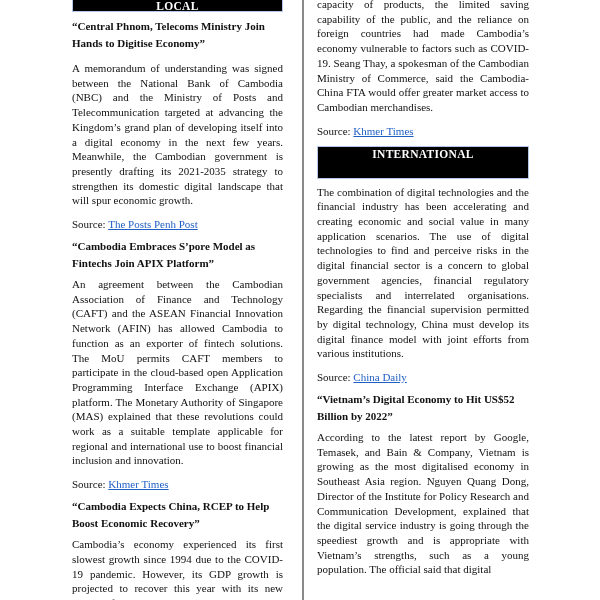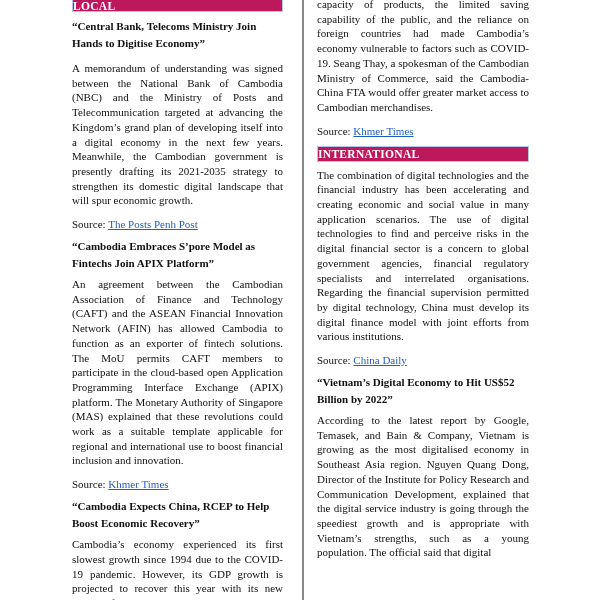--- a/index.html
+++ b/index.html
@@ -2,36 +2,36 @@
 <html><head>
   <meta charset="utf-8">
   <style>
     html, body { margin: 0; padding: 0; background: #ffffff; }
     body { width: 600px; height: 600px; overflow: hidden; position: relative;
            font-family: "Liberation Serif", "DejaVu Serif", serif; color: #111; }
     .col { position: absolute; top: 0; }
     .col-left { left: 72px; width: 211px; }
     .col-right { left: 317px; width: 212px; }
     .divider { position: absolute; left: 302px; top: 0; width: 2px; height: 600px; background: #8a8a8a; }
-    .sec-header { background: #be185d; color: #fff; font-weight: bold;
+    .sec-header { background: #000000; color: #fff; text-align: center; font-weight: bold;
                   font-size: 11.5px; letter-spacing: 0.3px; border: 1px solid #b4c6e7; box-sizing: border-box; }
     .hl { font-weight: bold; font-size: 11px; line-height: 16.5px; margin: 0; }
     .body-text { font-size: 11px; line-height: 14.7px; text-align: justify; margin: 0; }
     .source { font-size: 11px; line-height: 14px; margin: 0; }
     .source a { color: #1f5fc4; }
   </style>
 </head>
 <body>
 
 <div class="divider"></div>
 
 <div class="col col-left">
   <div class="sec-header" style="height:13px; line-height:12px; margin-top:-1px;">LOCAL</div>
 
-  <p class="hl" style="margin-top:6px;">“Central Bank, Telecoms Ministry Join Hands to Digitise Economy”</p>
+  <p class="hl" style="margin-top:6px;">“Central Phnom, Telecoms Ministry Join Hands to Digitise Economy”</p>
   <p class="body-text" style="margin-top:10px;">A memorandum of understanding was signed between the National Bank of Cambodia (NBC) and the Ministry of Posts and Telecommunication targeted at advancing the Kingdom’s grand plan of developing itself into a digital economy in the next few years. Meanwhile, the Cambodian government is presently drafting its 2021-2035 strategy to strengthen its domestic digital landscape that will spur economic growth.</p>
   <p class="source" style="margin-top:9px;">
     <span>Source: </span><a href="#">The Posts Penh Post</a>
   </p>
 
   <p class="hl" style="margin-top:7px;font-family:Liberation Serif, serif;">“Cambodia Embraces S’pore Model as Fintechs Join APIX Platform”</p>
   <p class="body-text" style="margin-top:6px;">An agreement between the Cambodian Association of Finance and Technology (CAFT) and the ASEAN Financial Innovation Network (AFIN) has allowed Cambodia to function as an exporter of fintech solutions. The MoU permits CAFT members to participate in the cloud-based open Application Programming Interface Exchange (APIX) platform. The Monetary Authority of Singapore (MAS) explained that these revolutions could work as a suitable template applicable for regional and international use to boost financial inclusion and innovation.</p>
   <p class="source" style="margin-top:9px;">
     <span>Source: </span><a href="#">Khmer Times</a>
   </p>
@@ -39,21 +39,21 @@
   <p class="hl" style="margin-top:7px;">“Cambodia Expects China, RCEP to Help Boost Economic Recovery”</p>
   <p class="body-text" style="margin-top:6px;">Cambodia’s economy experienced its first slowest growth since 1994 due to the COVID-19 pandemic. However, its GDP growth is projected to recover this year with its new bilateral free trade agreement with China and</p>
 </div>
 
 <div class="col col-right">
   <p class="body-text" style="margin-top:-3px;">capacity of products, the limited saving capability of the public, and the reliance on foreign countries had made Cambodia’s economy vulnerable to factors such as COVID-19. Seang Thay, a spokesman of the Cambodian Ministry of Commerce, said the Cambodia-China FTA would offer greater market access to Cambodian merchandises.</p>
   <p class="source" style="margin-top:9px;">
     <span>Source: </span><a href="#">Khmer Times</a>
   </p>
 
-  <div class="sec-header" style="height:16px; line-height:15px; margin-top:8px;">INTERNATIONAL</div>
+  <div class="sec-header" style="height:33px; line-height:15px; margin-top:8px;">INTERNATIONAL</div>
 
   <p class="body-text" style="margin-top:6px;">The combination of digital technologies and the financial industry has been accelerating and creating economic and social value in many application scenarios. The use of digital technologies to find and perceive risks in the digital financial sector is a concern to global government agencies, financial regulatory specialists and interrelated organisations. Regarding the financial supervision permitted by digital technology, China must develop its digital finance model with joint efforts from various institutions.</p>
   <p class="source" style="margin-top:9px;">
     <span>Source: </span><a href="#">China Daily</a>
   </p>
 
   <p class="hl" style="margin-top:7px;">“Vietnam’s Digital Economy to Hit US$52 Billion by 2022”</p>
   <p class="body-text" style="margin-top:6px;">According to the latest report by Google, Temasek, and Bain &amp; Company, Vietnam is growing as the most digitalised economy in Southeast Asia region. Nguyen Quang Dong, Director of the Institute for Policy Research and Communication Development, explained that the digital service industry is going through the speediest growth and is appropriate with Vietnam’s strengths, such as a young population. The official said that digital</p>
 </div>
 

